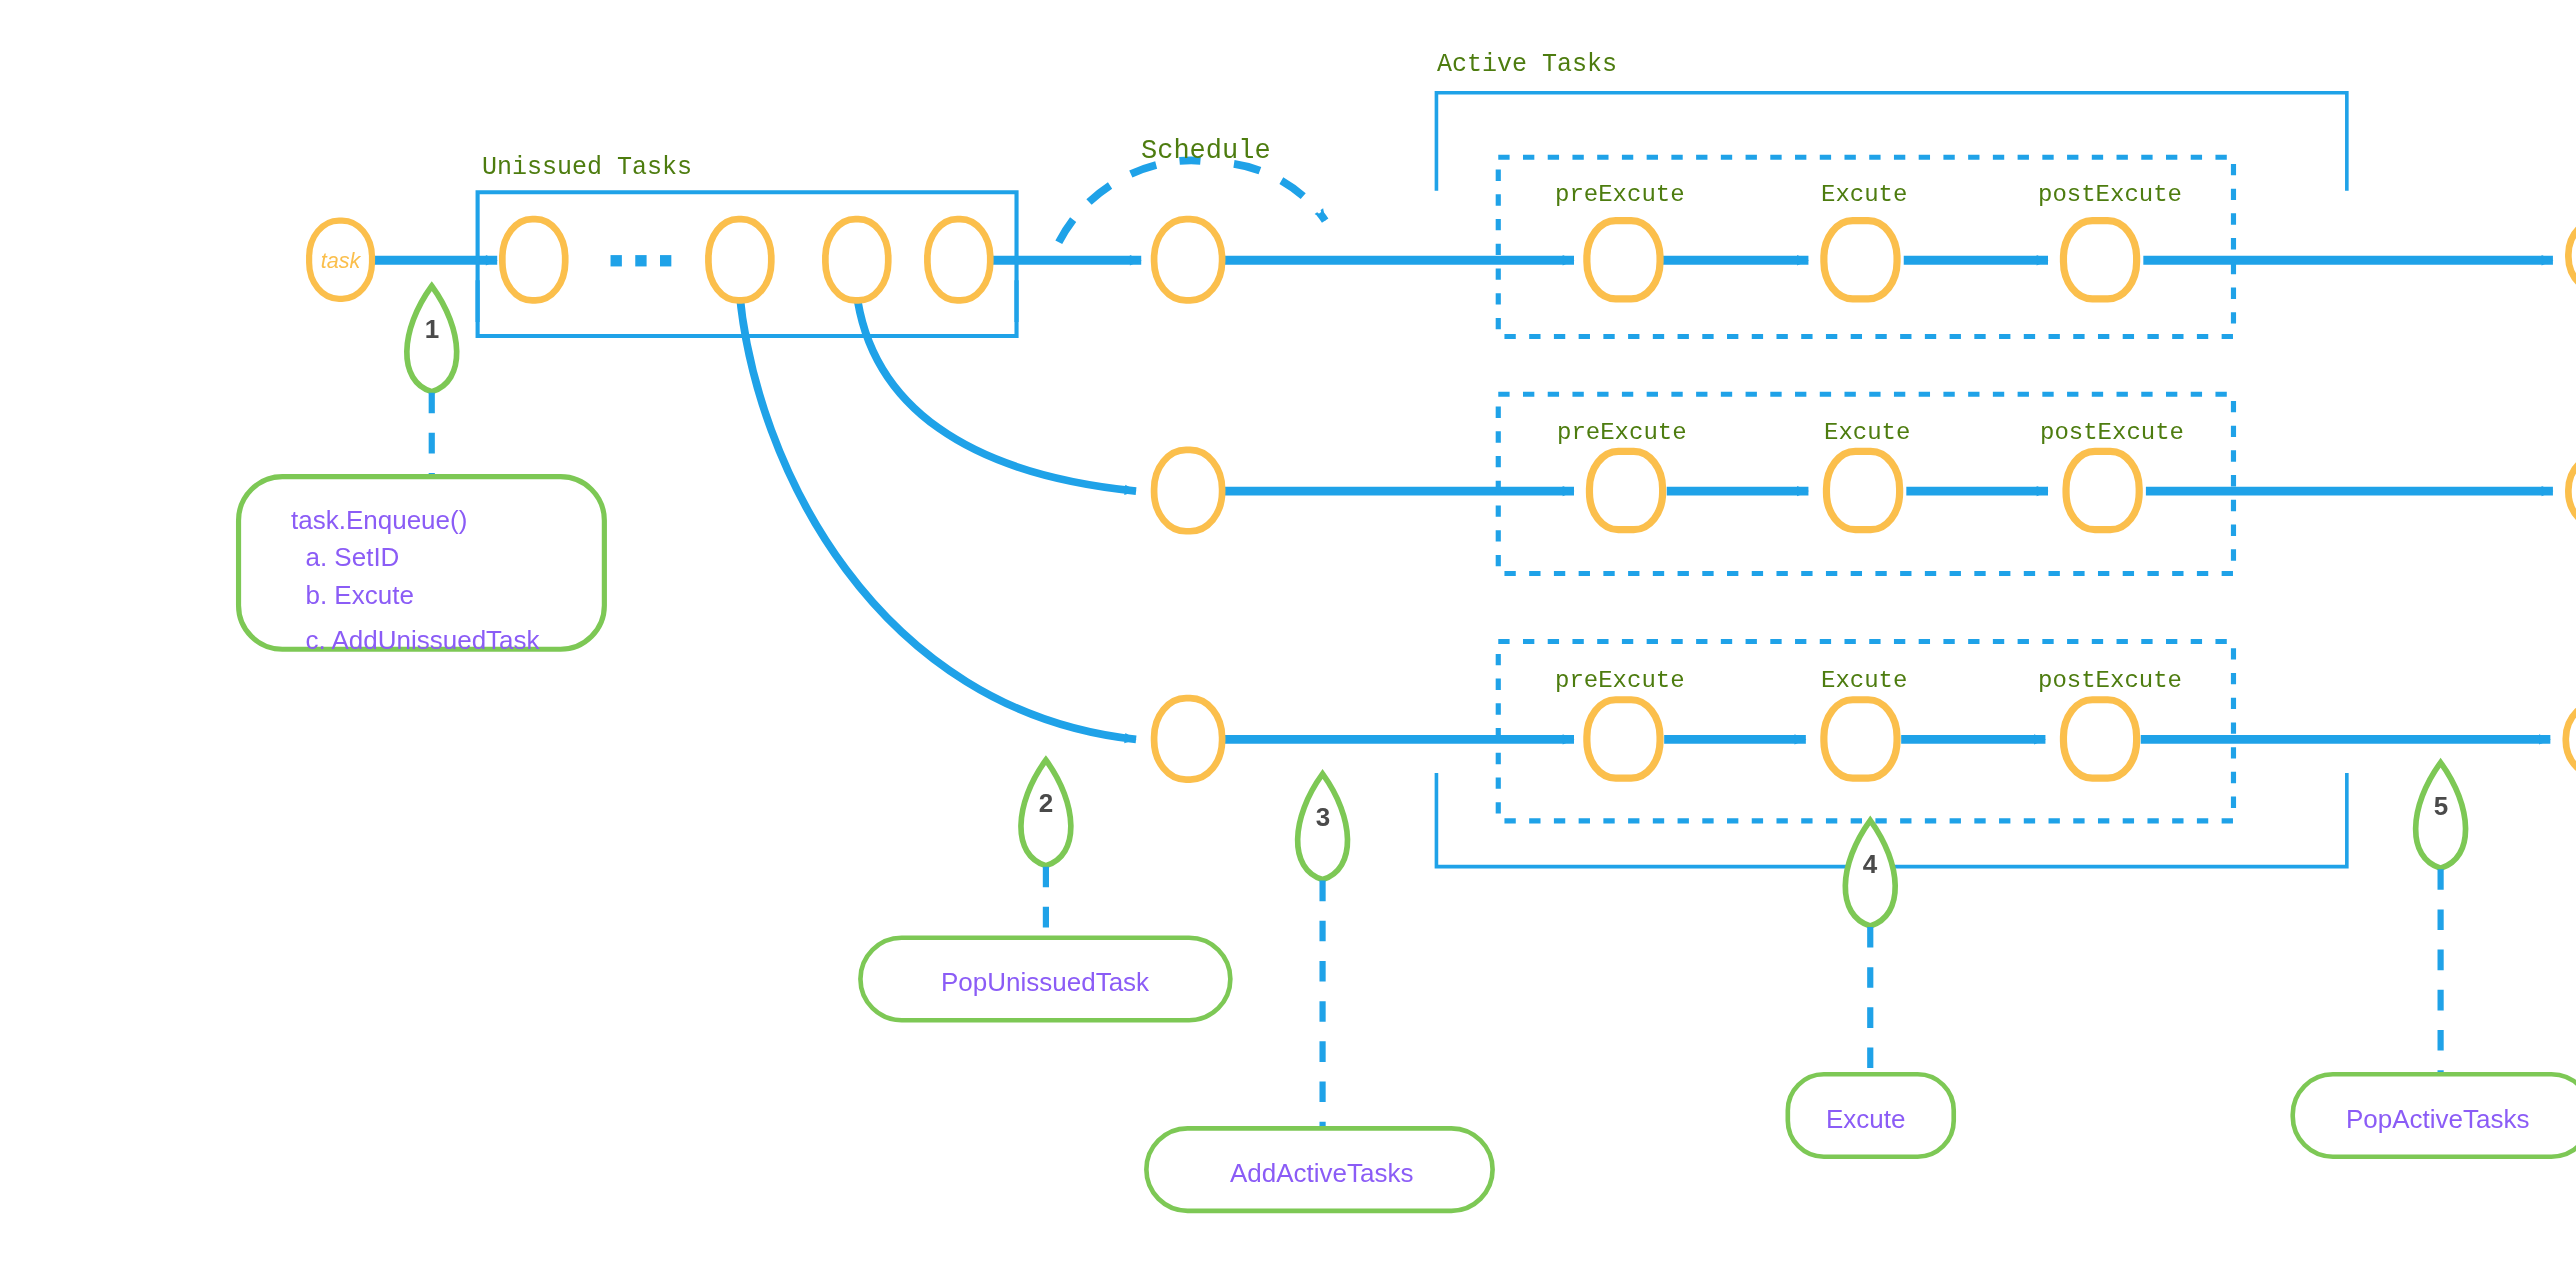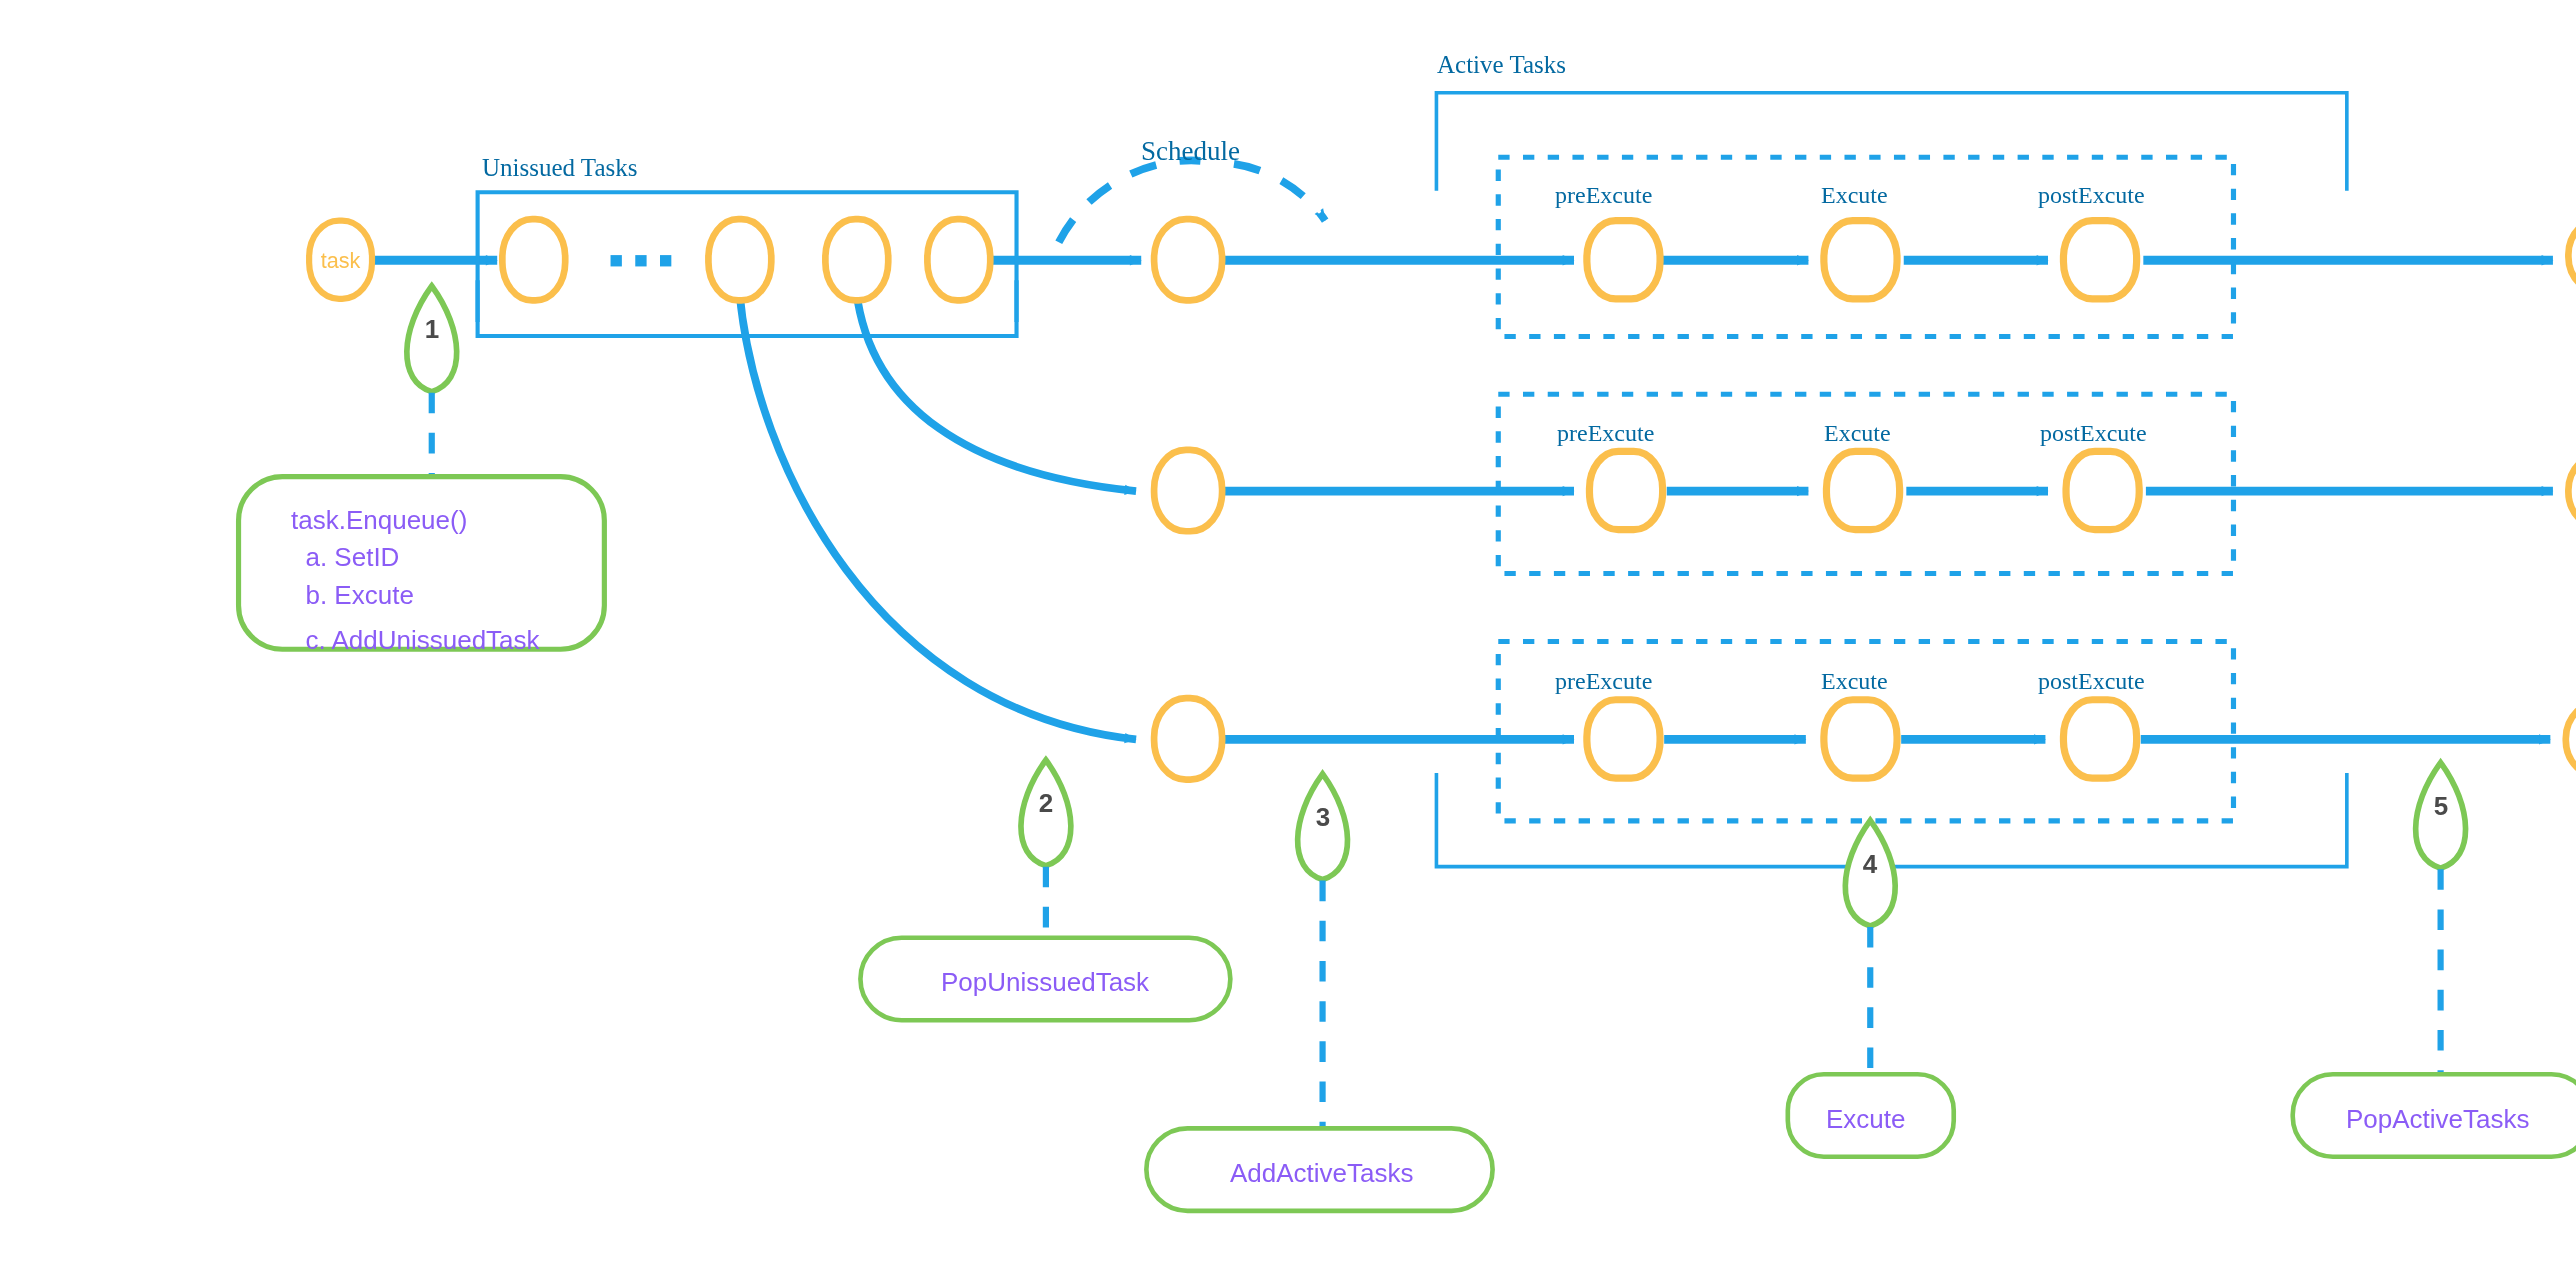--- a/index.html
+++ b/index.html
@@ -4,22 +4,22 @@
 <title>Task Scheduling Pipeline Diagram</title>
 <style>
   html,body{margin:0;padding:0;background:#ffffff;}
   body{
     font-family:"Liberation Sans", sans-serif;
     width:3114px;height:1282px;overflow:hidden;position:relative;
   }
   #stage{position:absolute;left:0;top:0;width:3114px;height:1282px;}
   svg.layer{position:absolute;left:0;top:0;width:3114px;height:1282px;overflow:visible;}
   .lbl{
-    position:absolute;color:#0369a1;font-size:24px;line-height:1.0;
-    white-space:nowrap;font-family:Liberation Serif, serif;
+    position:absolute;color:#4d7c0f;font-size:24px;line-height:1.0;
+    white-space:nowrap;font-family:Liberation Mono, monospace;
   }
   .lbl.section{font-size:25px;}
   .callout-text{
     position:absolute;color:#8b5cf6;font-size:26px;line-height:1.42;
     white-space:pre;font-family:"Liberation Sans", sans-serif;
   }
   .pinnum{
     position:absolute;color:#4a4a4a;font-size:26px;font-weight:bold;
     font-family:"Liberation Sans", sans-serif;white-space:nowrap;
     text-align:center;
@@ -159,21 +159,21 @@
     <rect x="3470" y="2085" width="322" height="160" rx="70" ry="70" fill="#ffffff" stroke="#7dc855" stroke-width="9"></rect>
     <rect x="4450" y="2085" width="580" height="160" rx="78" ry="78" fill="#ffffff" stroke="#7dc855" stroke-width="9"></rect>
   </svg>
 
   <div class="lbl section" style="left:482px;top:155px;">Unissued Tasks</div>
 
   <div class="lbl section" style="left:1437px;top:52px;">Active Tasks</div>
 
   <div class="lbl" style="left:1141px;top:138px;font-size:27px;">Schedule</div>
 
-  <div class="nodetext" style="left:309px;top:248px;width:63px;">task</div>
+  <div class="nodetext" style="left:309px;top:248px;width:63px;font-style:italic;">task</div>
 
   <div class="lbl" style="left:1555px;top:183px;">preExcute</div>
   <div class="lbl" style="left:1821px;top:183px;">Excute</div>
   <div class="lbl" style="left:2038px;top:183px;">postExcute</div>
 
   <div class="lbl" style="left:1557px;top:421px;">preExcute</div>
   <div class="lbl" style="left:1824px;top:421px;">Excute</div>
   <div class="lbl" style="left:2040px;top:421px;">postExcute</div>
 
   <div class="lbl" style="left:1555px;top:669px;">preExcute</div>

